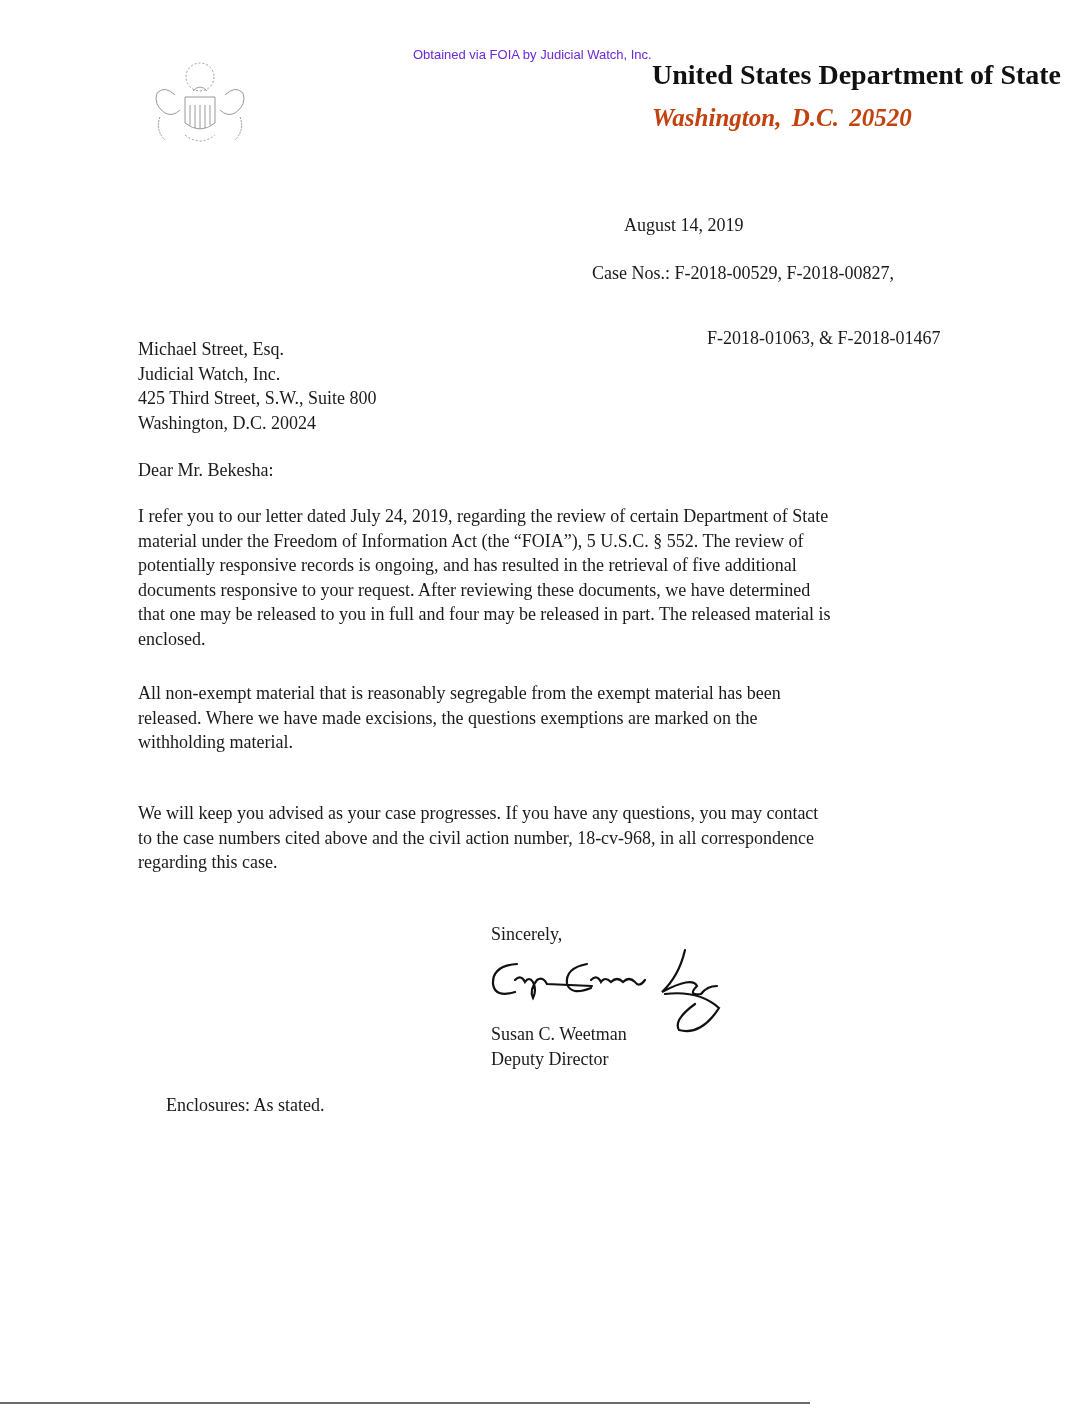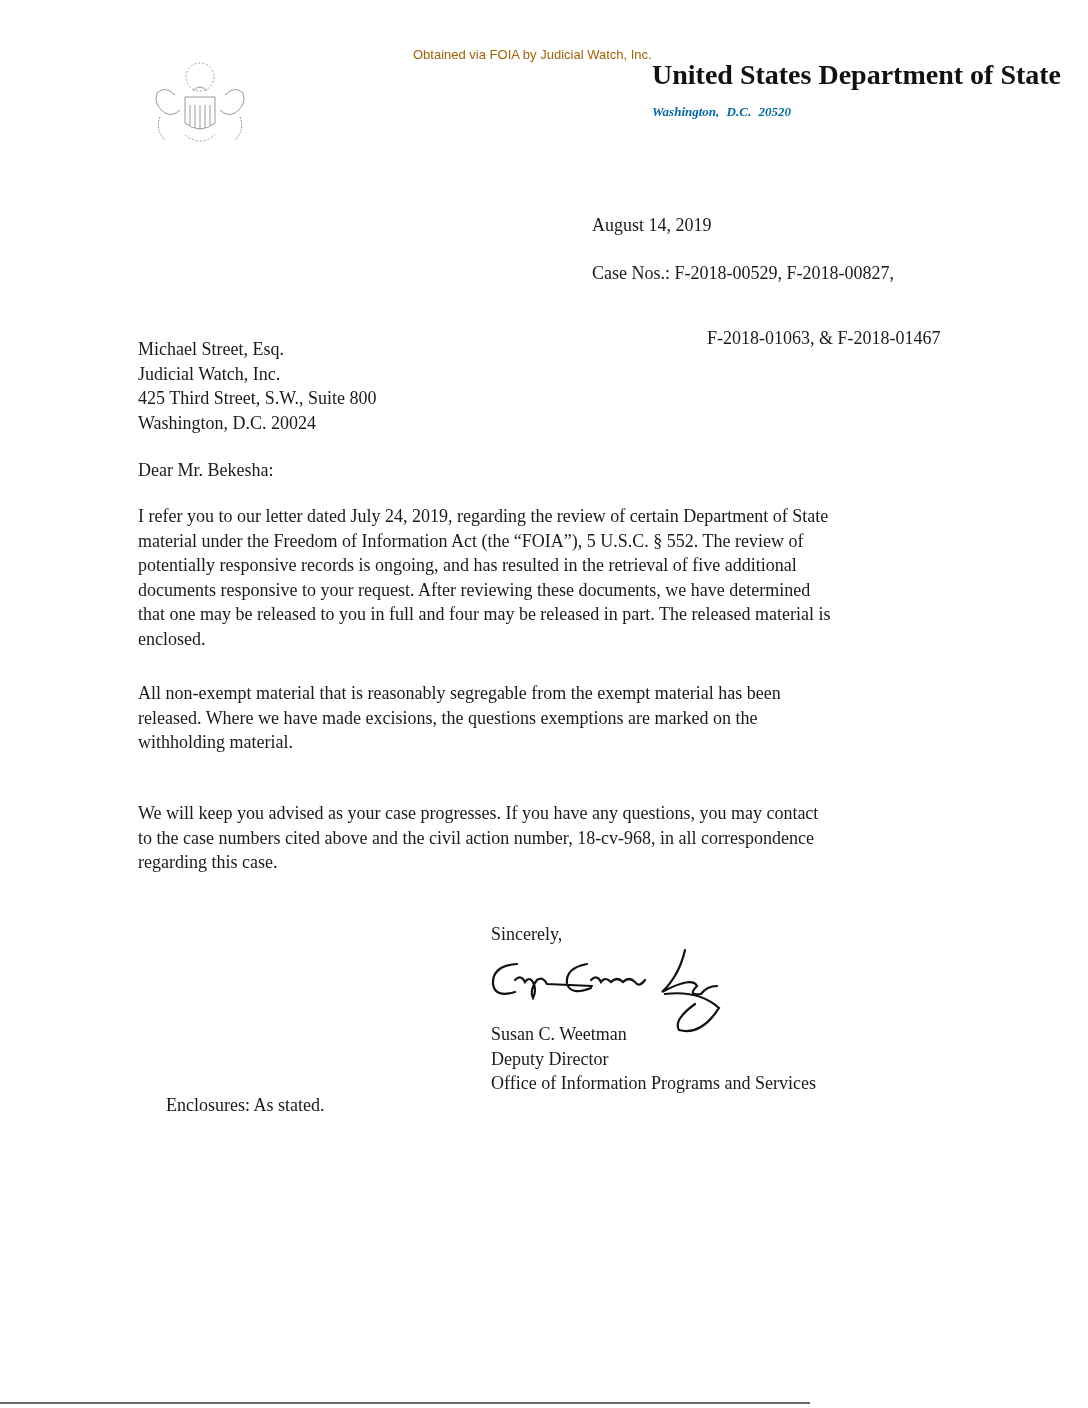--- a/index.html
+++ b/index.html
@@ -4,31 +4,31 @@
 <style>
   html, body { margin: 0; padding: 0; }
   body {
     width: 1088px; height: 1408px; background: #ffffff; position: relative; overflow: hidden;
     font-family: "Liberation Serif", "DejaVu Serif", serif; color: #1a1a1a;
   }
   .abs { position: absolute; }
   .seal { left: 135px; top: 55px; width: 130px; height: 100px; }
   .watermark {
     left: 413px; top: 47px; font-family: "Liberation Sans", "DejaVu Sans", sans-serif;
-    font-size: 13px; color: #a16207; white-space: nowrap;
+    font-size: 13px; color: #6d28d9; white-space: nowrap;
   }
   .dept {
     left: 652px; top: 59px; font-size: 28px; font-weight: bold; white-space: nowrap; color: #111;
   }
   .city {
-    left: 652px; top: 104px; font-size: 13px; font-weight: bold; font-style: italic; white-space: nowrap; color: #0369a1;
+    left: 652px; top: 104px; font-size: 25px; font-weight: bold; font-style: italic; white-space: nowrap; color: #c2410c;
     word-spacing: 4px;
     text-align: center;
   }
-  .date { left: 592px; top: 215px; font-size: 18px; }
+  .date { left: 624px; top: 215px; font-size: 18px; }
   .case { left: 592px; top: 261px; font-size: 18px; line-height: 25px; }
   .case .row2 { padding-left: 115px; display: block; margin-top: 40px; }
   .block { left: 138px; font-size: 18px; line-height: 24.6px; }
   .addr { top: 337px; }
   .salute { top: 458px; }
   .para { left: 138px; width: 845px; font-size: 18px; line-height: 24.6px; }
   .p1 { top: 504px; }
   .p2 { top: 681px; }
   .p3 { top: 801px; }
   .line { display: block; white-space: nowrap; }
@@ -113,18 +113,17 @@
     <path d="M100 18 Q78 22 80 38 Q84 50 104 42"></path>
     <path d="M104 34 Q110 28 114 36 Q118 30 124 36 Q130 30 136 36 Q142 30 148 36 Q152 42 158 34"></path>
     <path d="M198 4 Q192 30 175 46 Q205 30 210 40 Q200 50 214 48 Q220 40 230 40"></path>
     <path d="M178 48 Q212 44 232 62 Q214 90 192 84 Q186 74 208 58"></path>
   </g>
 </svg>
 
 <div class="abs signer">
   <span class="line">Susan C. Weetman</span>
   <span class="line">Deputy Director</span>
-  <span class="line">Office of Information Programs and Services</span>
 </div>
 
 <div class="abs encl">Enclosures: As stated.</div>
 
 <div class="abs bottom-rule"></div>
 
 </body></html>

